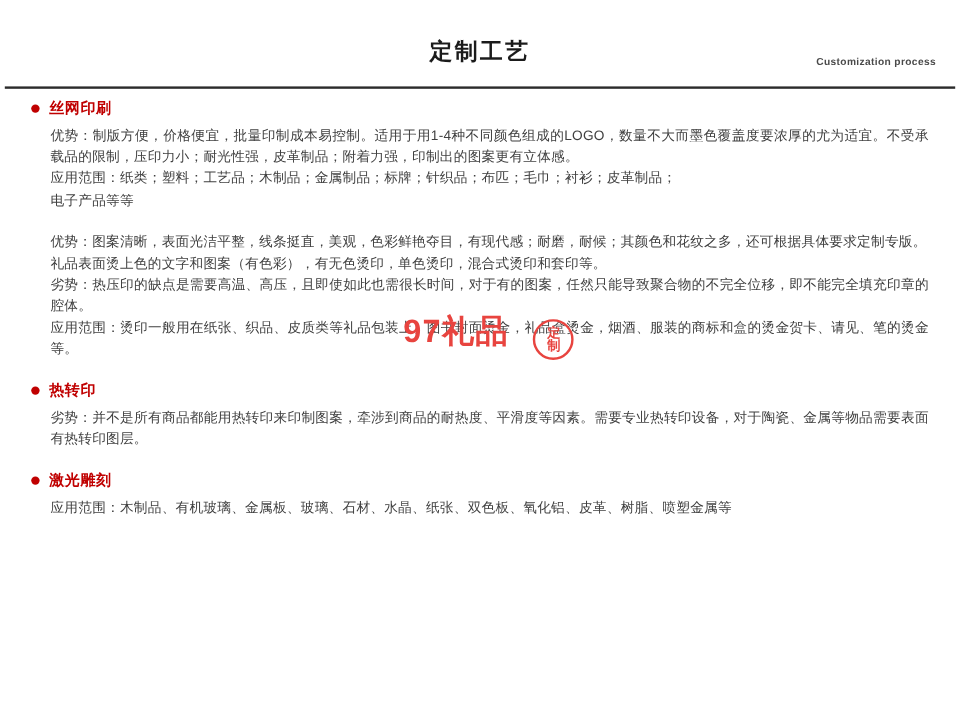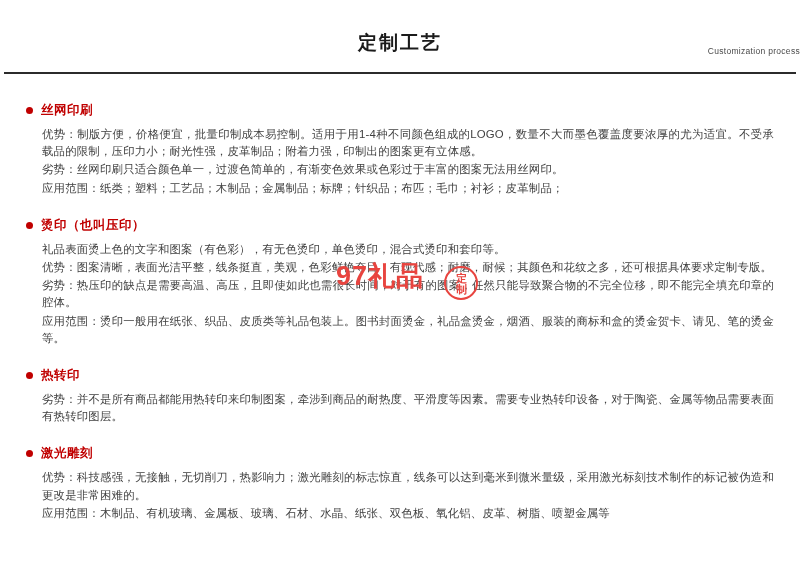--- a/index.html
+++ b/index.html
@@ -32,24 +32,24 @@
     right: 0;
     top: 30px;
     text-align: center;
     font-size: 19px;
     font-weight: bold;
     color: #1b1b1b;
     letter-spacing: 2px;
   }
   .header-sub {
     position: absolute;
-    right: 0;
+    right: 20px;
     top: 46px;
     font-size: 8.5px;
-    font-weight: normal;
+    font-weight: bold;
     color: #4a4a4a;
     letter-spacing: 0.3px;
   }
   .rule {
     position: absolute;
     left: 4px;
     right: 4px;
     top: 72px;
     border-top: 2px solid #2b2b2b;
   }
@@ -58,21 +58,20 @@
     position: relative;
     padding: 14px 26px 0 26px;
   }
   .section {
     margin-bottom: 17px;
   }
   .sec-head {
     display: flex;
     align-items: center;
     margin-bottom: 7px;
-    margin-top: 20px;
   }
   .bullet {
     width: 7px;
     height: 7px;
     border-radius: 50%;
     background: #c00000;
     margin-right: 8px;
     flex: 0 0 auto;
   }
   .sec-title {
@@ -138,33 +137,29 @@
 
   <div class="content">
 
     <div class="section">
       <div class="sec-head">
         <span class="bullet"></span>
         <span class="sec-title">丝网印刷</span>
       </div>
       <div class="body">
         <p class="para">优势：制版方便，价格便宜，批量印制成本易控制。适用于用1-4种不同颜色组成的LOGO，数量不大而墨色覆盖度要浓厚的尤为适宜。不受承载品的限制，压印力小；耐光性强，皮革制品；附着力强，印制出的图案更有立体感。</p>
-        <p class="para">劣势：丝网印刷只适合颜色单一，过渡色简单的，有渐变色效果或色彩过于丰富的图案无法用丝网印。</p>
         <p class="para">应用范围：纸类；塑料；工艺品；木制品；金属制品；标牌；针织品；布匹；毛巾；衬衫；皮革制品；</p>
+        <p class="para">电子产品等等</p>
       </div>
     </div>
 
     <div class="section">
-      <div class="sec-head">
-        <span class="bullet"></span>
-        <span class="sec-title">烫印（也叫压印）</span>
-      </div>
       <div class="body">
+        <p class="para">优势：图案清晰，表面光洁平整，线条挺直，美观，色彩鲜艳夺目，有现代感；耐磨，耐候；其颜色和花纹之多，还可根据具体要求定制专版。</p>
         <p class="para">礼品表面烫上色的文字和图案（有色彩），有无色烫印，单色烫印，混合式烫印和套印等。</p>
-        <p class="para">优势：图案清晰，表面光洁平整，线条挺直，美观，色彩鲜艳夺目，有现代感；耐磨，耐候；其颜色和花纹之多，还可根据具体要求定制专版。</p>
         <p class="para">劣势：热压印的缺点是需要高温、高压，且即使如此也需很长时间，对于有的图案，任然只能导致聚合物的不完全位移，即不能完全填充印章的腔体。</p>
         <p class="para">应用范围：烫印一般用在纸张、织品、皮质类等礼品包装上。图书封面烫金，礼品盒烫金，烟酒、服装的商标和盒的烫金贺卡、请见、笔的烫金等。</p>
       </div>
     </div>
 
     <div class="section">
       <div class="sec-head">
         <span class="bullet"></span>
         <span class="sec-title">热转印</span>
       </div>
@@ -172,21 +167,20 @@
         <p class="para">劣势：并不是所有商品都能用热转印来印制图案，牵涉到商品的耐热度、平滑度等因素。需要专业热转印设备，对于陶瓷、金属等物品需要表面有热转印图层。</p>
       </div>
     </div>
 
     <div class="section">
       <div class="sec-head">
         <span class="bullet"></span>
         <span class="sec-title">激光雕刻</span>
       </div>
       <div class="body">
-        <p class="para">优势：科技感强，无接触，无切削刀，热影响力；激光雕刻的标志惊直，线条可以达到毫米到微米量级，采用激光标刻技术制作的标记被伪造和更改是非常困难的。</p>
         <p class="para">应用范围：木制品、有机玻璃、金属板、玻璃、石材、水晶、纸张、双色板、氧化铝、皮革、树脂、喷塑金属等</p>
       </div>
     </div>
 
   </div>
 
   <div class="wm">
     <div class="wm-text">97礼品</div>
     <div class="wm-stamp">
       <span>定</span>

